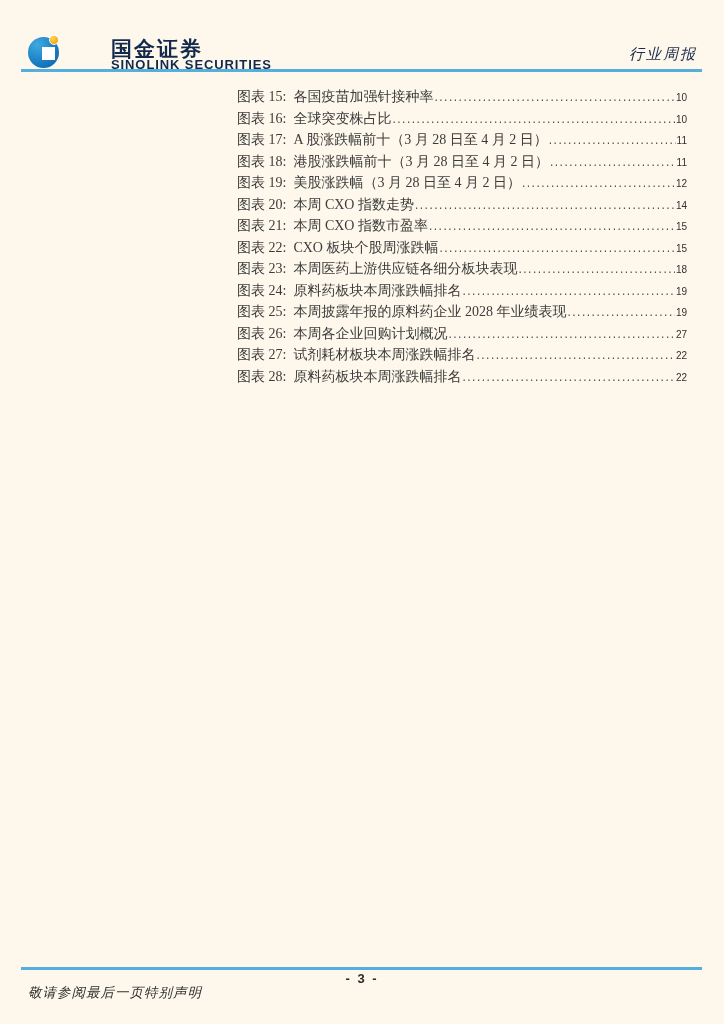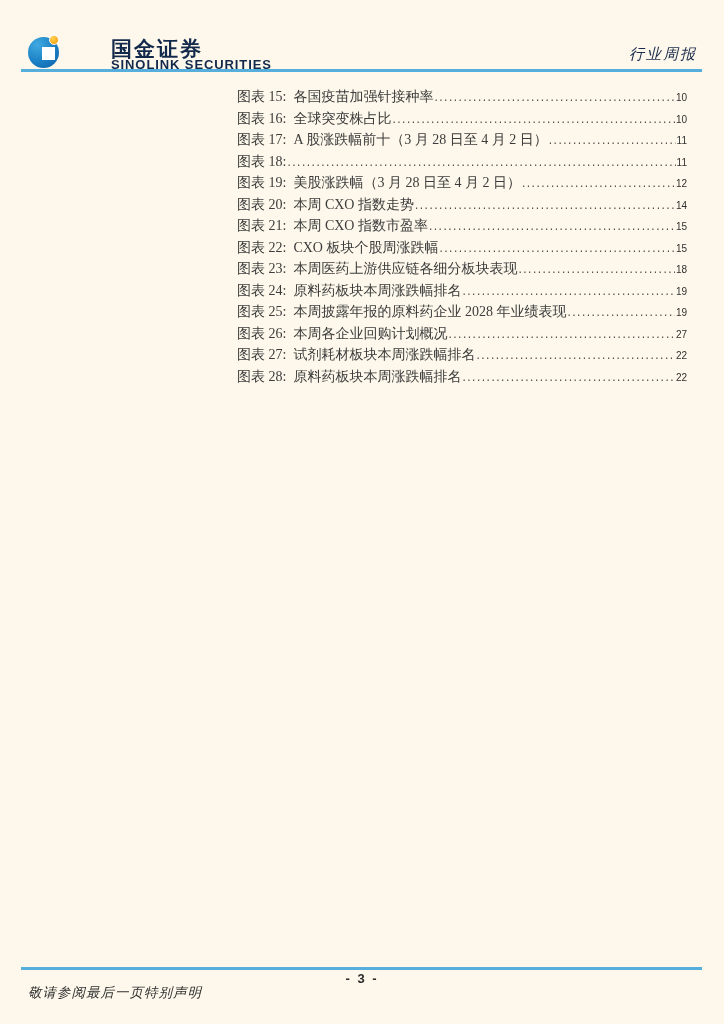--- a/index.html
+++ b/index.html
@@ -134,20 +134,21 @@
 
   <div class="fig-row">
     <span class="fig-ref">图表 17:</span>
     <span class="fig-title">A 股涨跌幅前十（3 月 28 日至 4 月 2 日）</span>
     <span class="leader"></span>
     <span class="fig-page">11</span>
   </div>
 
   <div class="fig-row">
     <span class="fig-ref">图表 18:</span>
+    <span class="fig-title">港股涨跌幅前十（3 月 28 日至 4 月 2 日）</span>
     <span class="leader"></span>
     <span class="fig-page">11</span>
   </div>
 
   <div class="fig-row">
     <span class="fig-ref">图表 19:</span>
     <span class="fig-title">美股涨跌幅（3 月 28 日至 4 月 2 日）</span>
     <span class="leader"></span>
     <span class="fig-page">12</span>
   </div>

